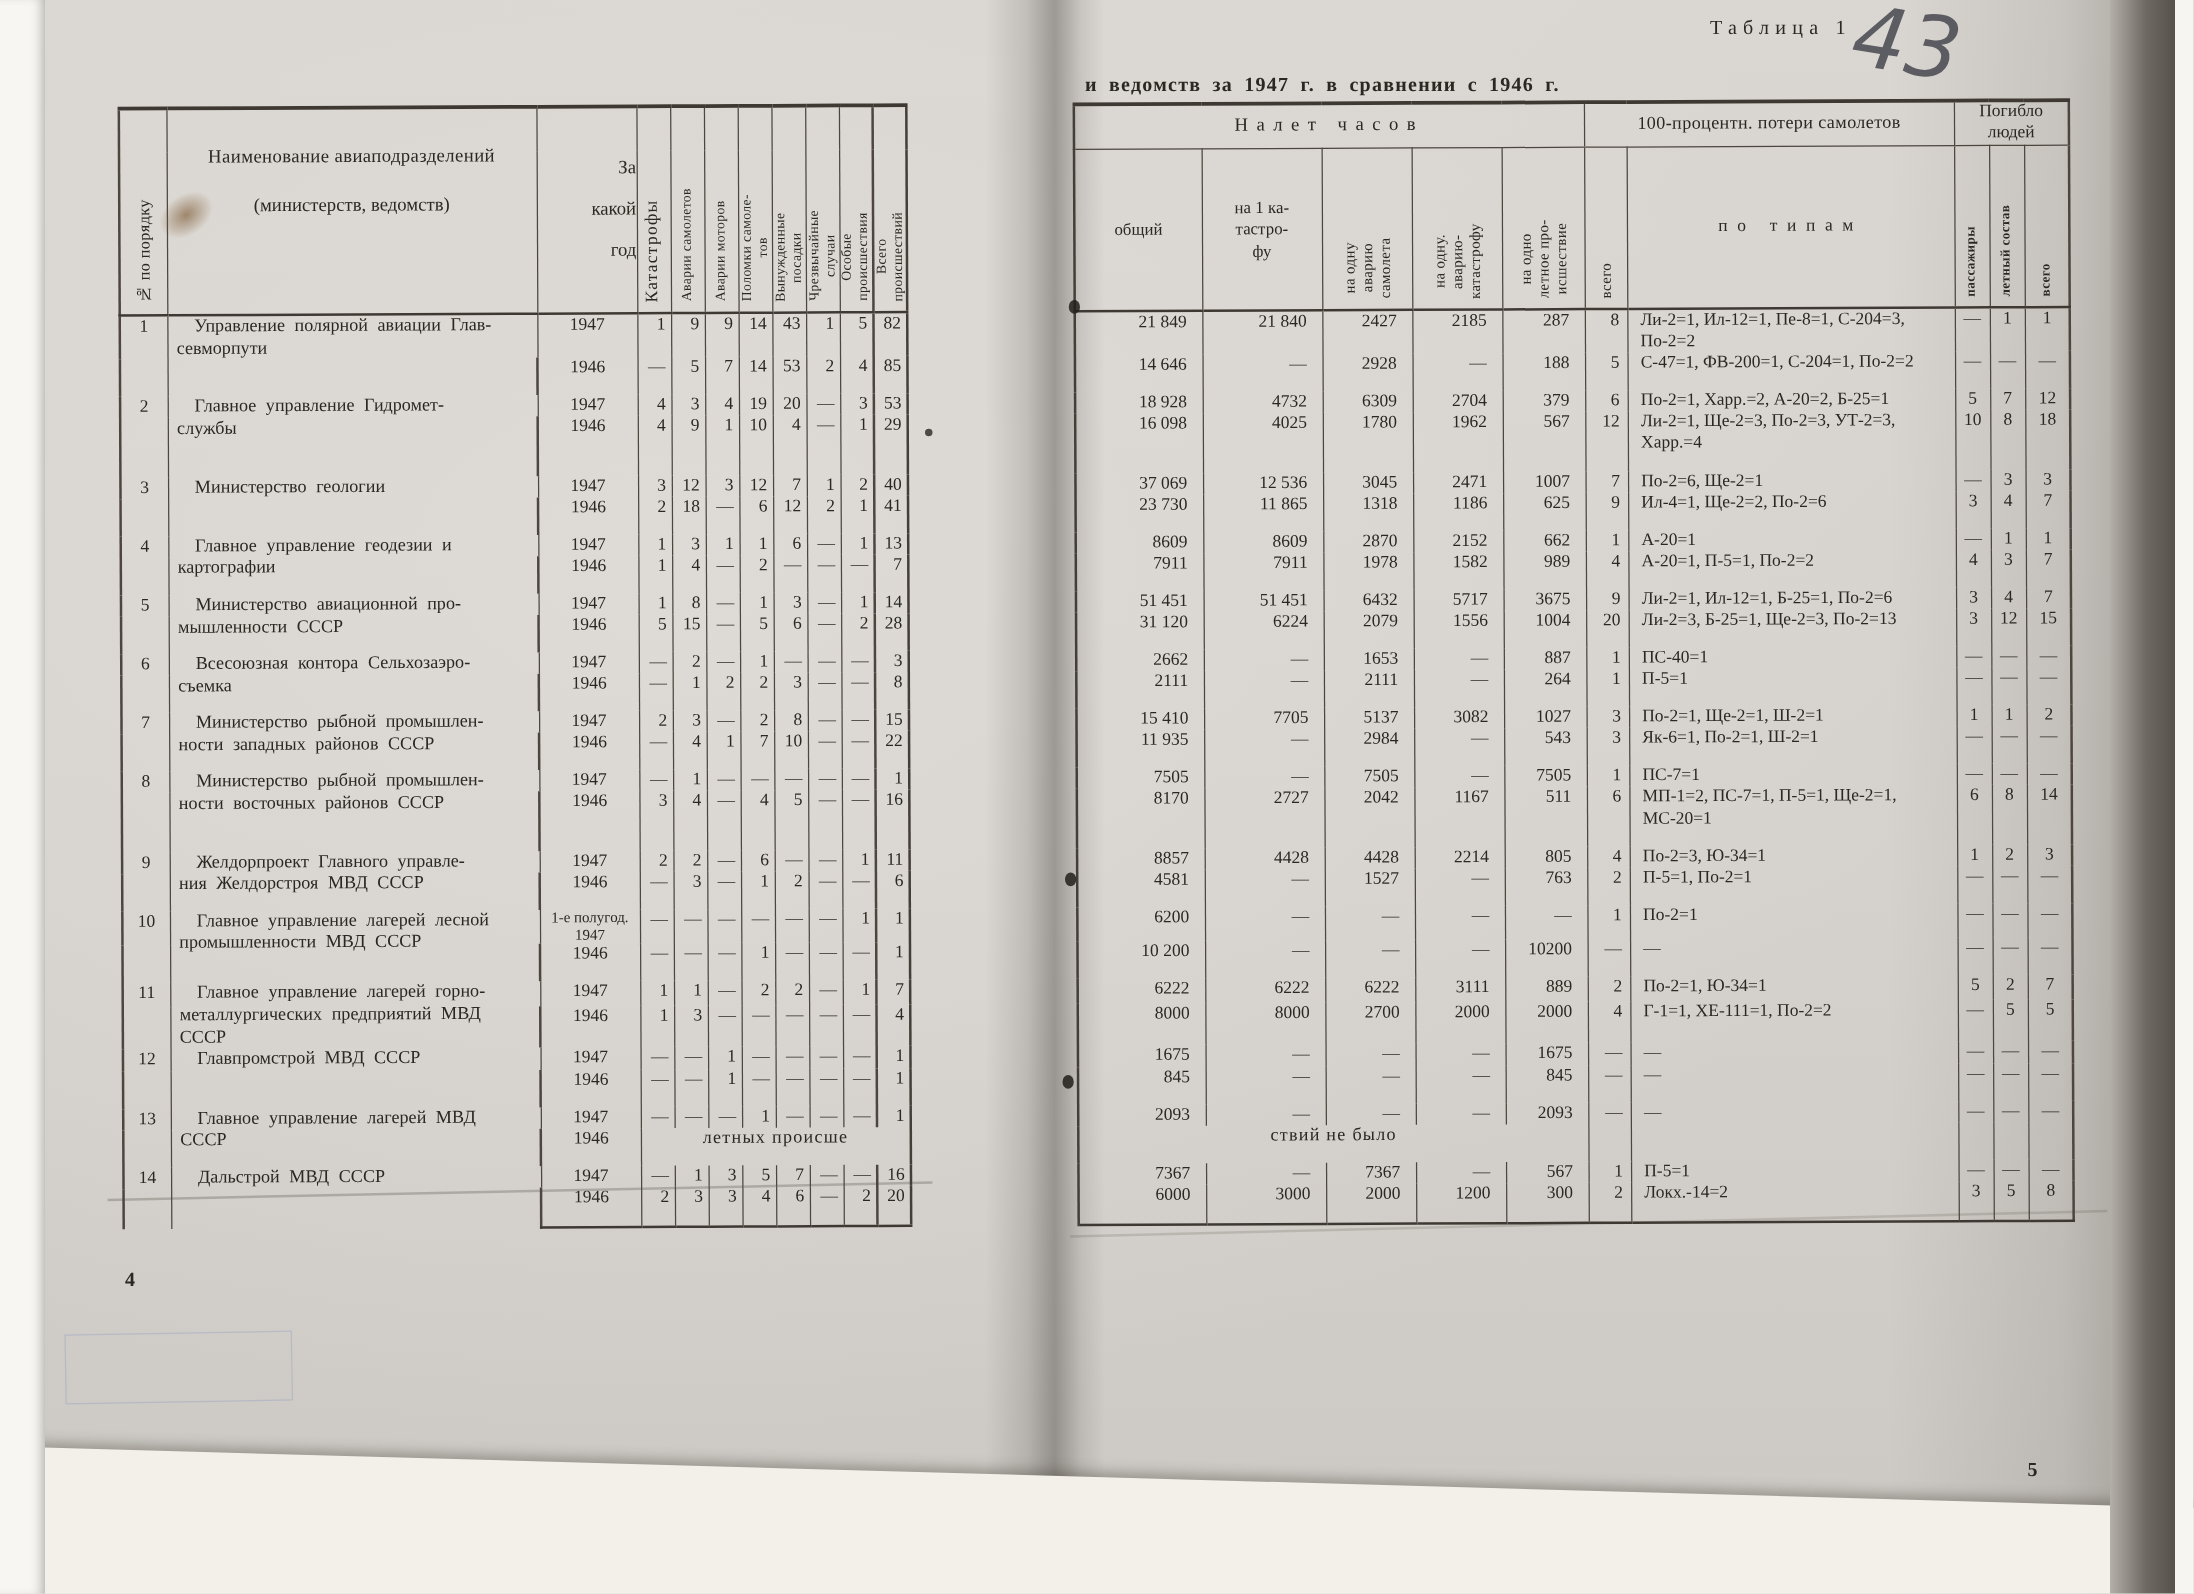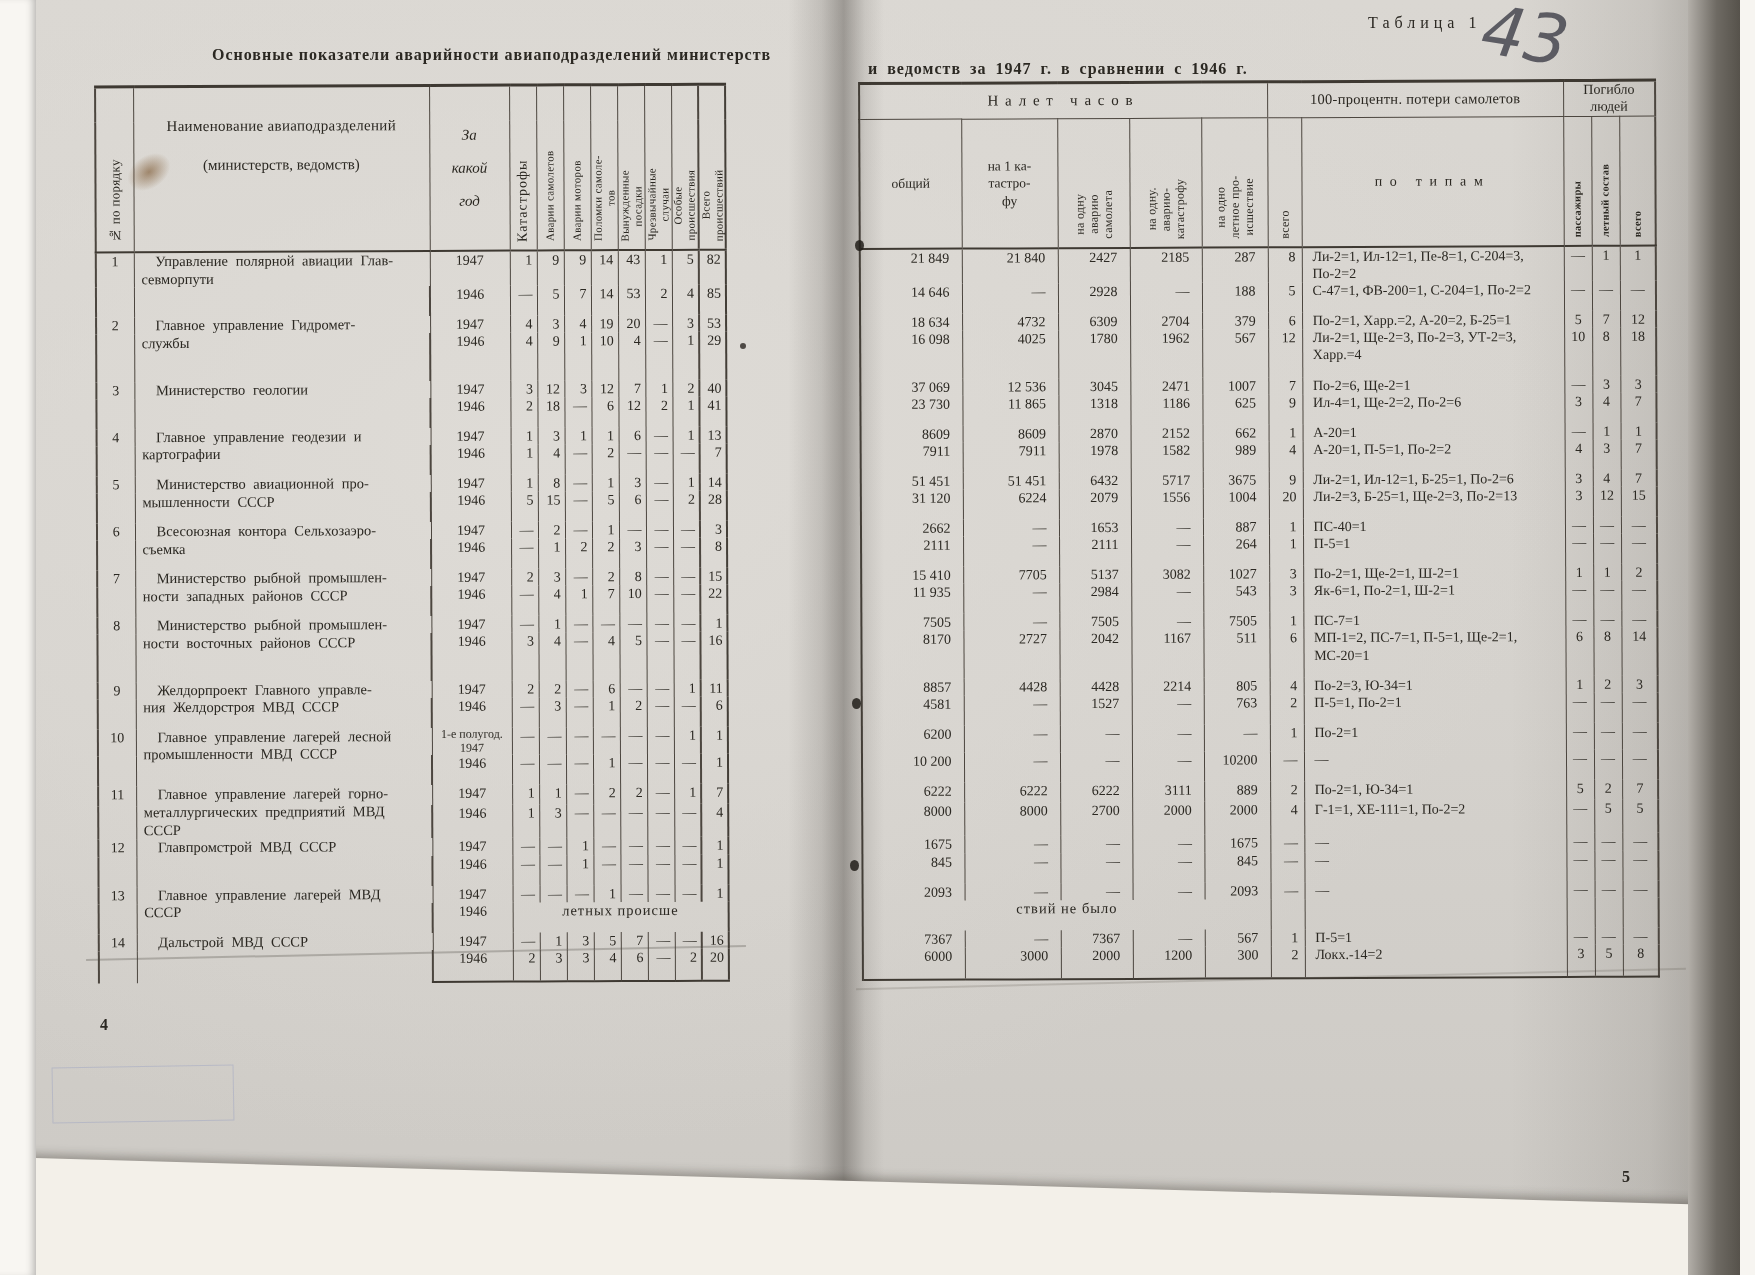--- a/index.html
+++ b/index.html
@@ -55,21 +55,21 @@
   thead tr.h2 th { border-bottom:2.5px solid #3e3932; }
   thead th.grp { border-bottom:1.5px solid #4c463f; vertical-align:middle; text-align:center; }
   tbody tr.final td { border-bottom:2.5px solid #3e3932; }
   tbody tr.final td.sp { border-bottom:none; }
   tr.h1 { height:32px; } tr.h2 { height:130px; }
   .pre { white-space:pre-line; }
   
   .c-name { vertical-align:top; text-align:center; }
   .c-name .nm1 { font-size:15px; margin-top:30px; letter-spacing:.3px; }
   .c-name .nm2 { font-size:15px; margin-top:22px; }
-  .c-year { vertical-align:middle; text-align:center; font-size:15px; line-height:2.2;font-style:italic; }
+  .c-year { vertical-align:middle; text-align:right; font-size:15px; line-height:2.2; }
   th.v { vertical-align:bottom; }
   .vwrap { display:flex; align-items:flex-end; justify-content:center; padding-bottom:8px; }
   .vwrap.tall { height:156px; } .vwrap.mid { height:124px; }
   .vt { writing-mode:vertical-rl; transform:rotate(180deg); white-space:pre-line;
         font-size:11px; line-height:1.18; letter-spacing:.3px; }
   .vt.big { font-size:14px; letter-spacing:1px; }
   .vt.fl  { font-size:12px; }
   .vt.dd  { font-size:10.5px; font-weight:bold; }
   .g-flight { font-size:15px; letter-spacing:.45em; }
   .g-losses { font-size:14.5px; font-weight:bold; letter-spacing:.3px; }
@@ -98,21 +98,20 @@
   <div class="fold"></div>
   <div class="crease l"></div>
   <div class="crease r"></div>
   <div class="stain"></div>
   <div class="dot" style="left:855px; top:240px;"></div>
   <div class="dot" style="left:852px; top:698px;"></div>
   <div class="dot" style="left:850px; top:860px;"></div>
   <div class="speck" style="left:740px; top:343px;"></div>
   <div class="bluebox"></div>
 
-  <div class="title-left">Основные показатели аварийности авиаподразделений министерств</div>
   <div class="title-right">и ведомств  за 1947 г. в сравнении с 1946 г.</div>
   <div class="tbl-label">Таблица 1</div>
   <div class="handwritten">43</div>
   <div class="pagenum pn-left">4</div>
   <div class="pagenum pn-right">5</div>
 
   <table class="t">
     <colgroup>
       <col style="width:38px">
         <col style="width:296px">
@@ -306,21 +305,21 @@
           <td class="year">1947</td>
           <td class="nc">4</td>
           <td class="nc">3</td>
           <td class="nc">4</td>
           <td class="nc">19</td>
           <td class="nc">20</td>
           <td class="nc">—</td>
           <td class="nc">3</td>
           <td class="nc nc8">53</td>
           <td class="sp"></td>
-          <td class="fc">18 634</td>
+          <td class="fc">18 928</td>
           <td class="fc">4732</td>
           <td class="fc">6309</td>
           <td class="fc">2704</td>
           <td class="fc">379</td>
           <td class="lt">6</td>
           <td class="types">По-2=1, Харр.=2, А-20=2, Б-25=1</td>
           <td class="dd">5</td>
           <td class="dd">7</td>
           <td class="dd ddt">12</td>
         </tr>

